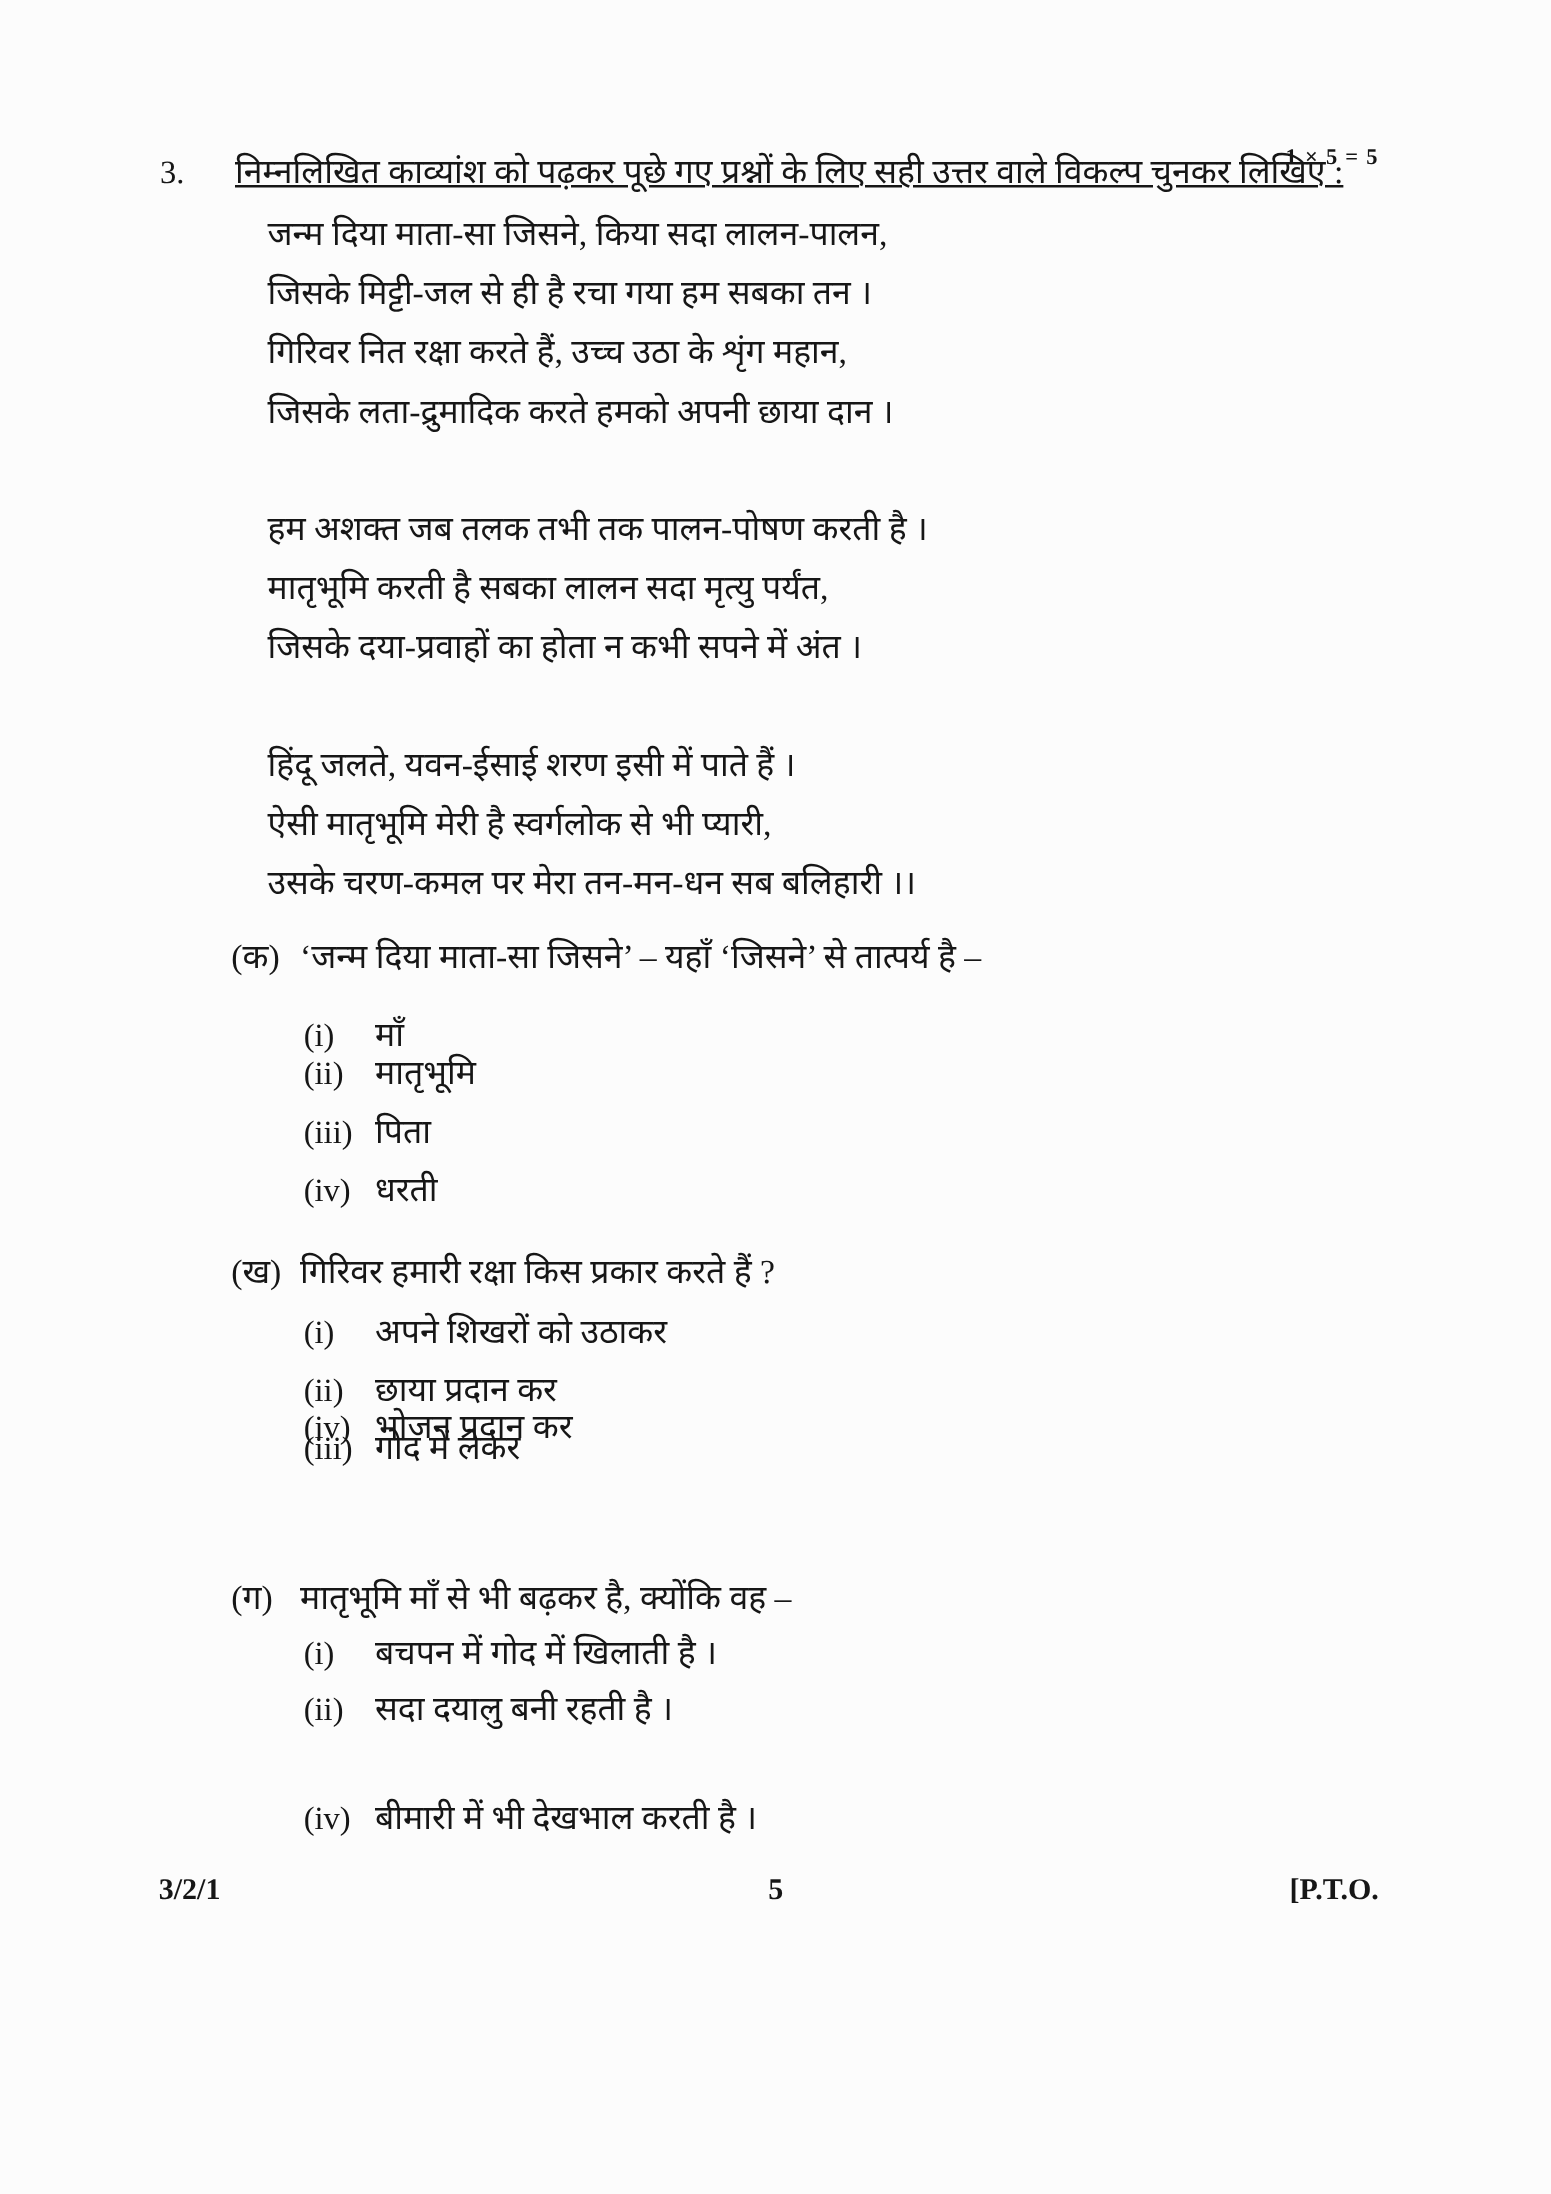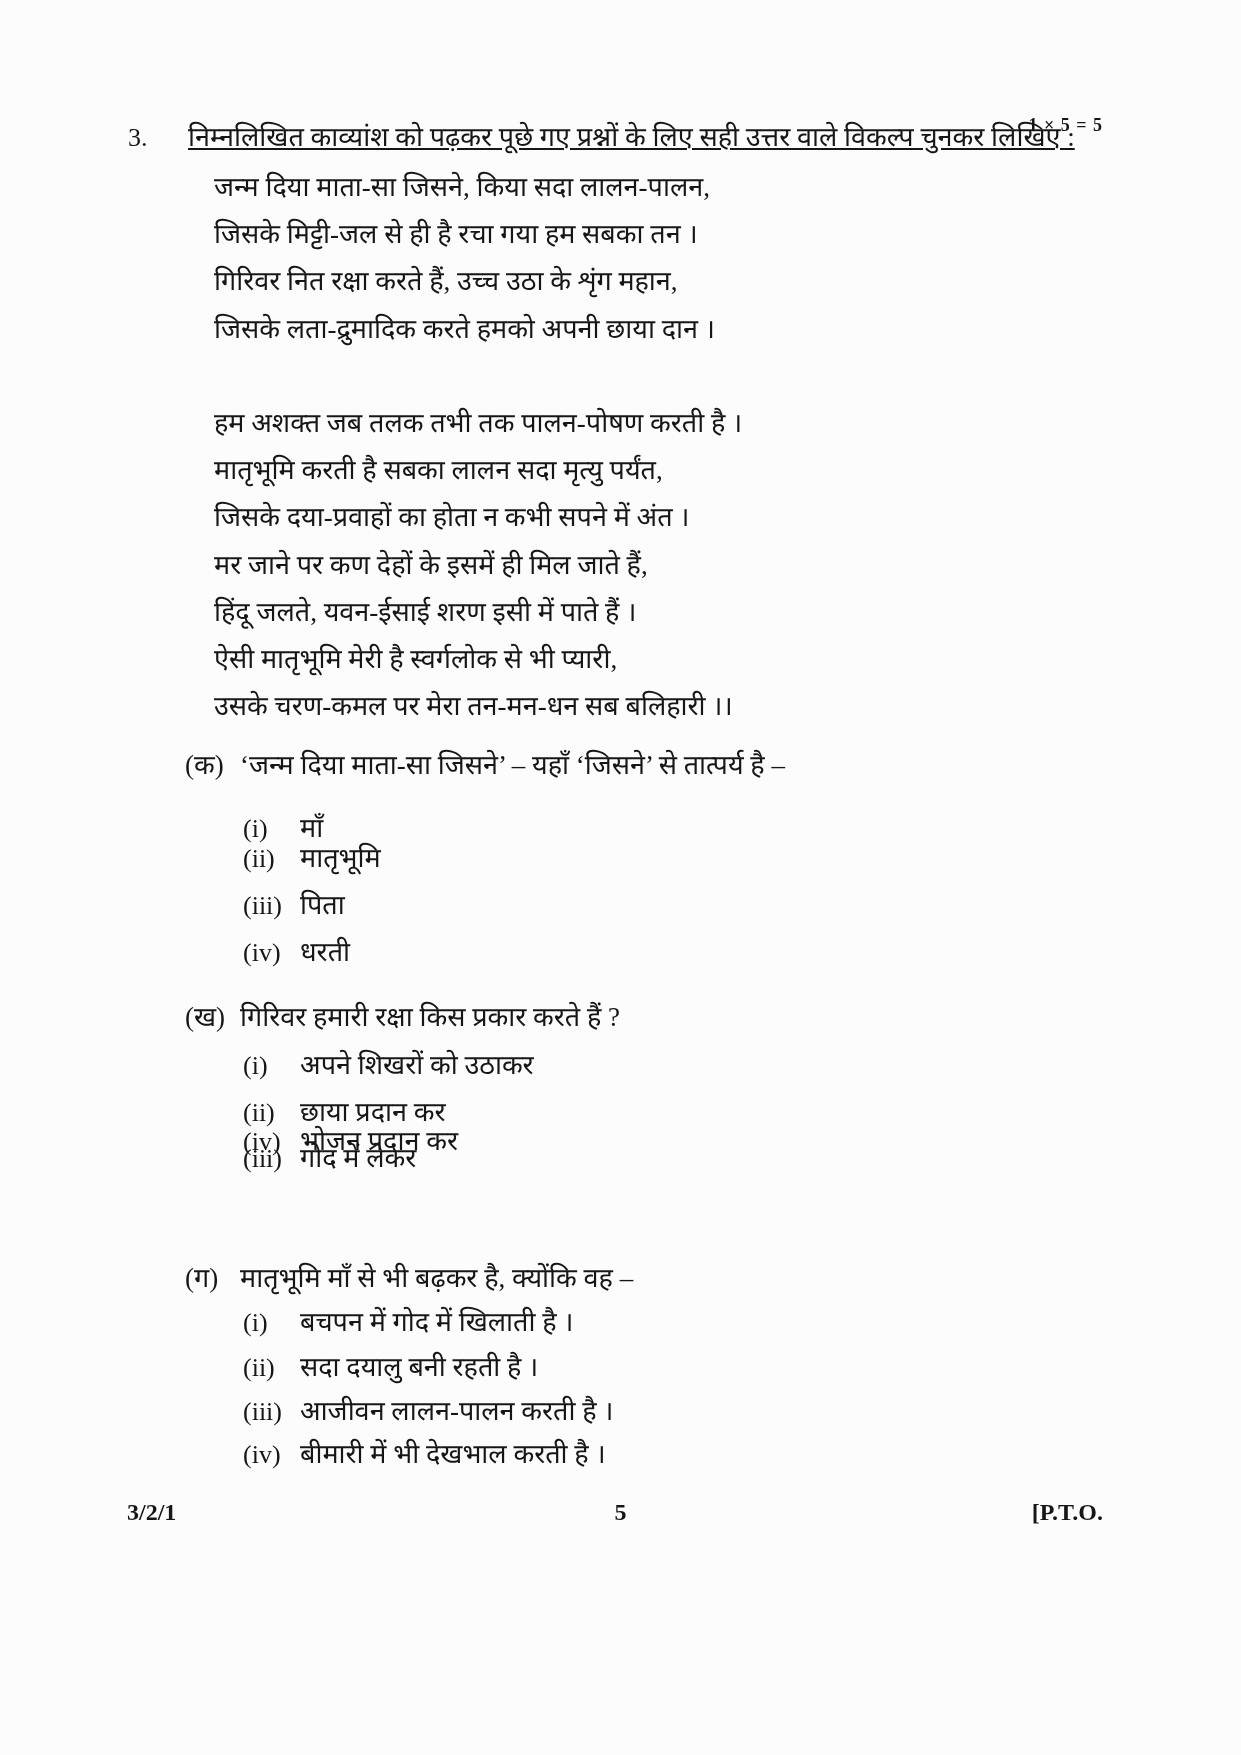--- a/index.html
+++ b/index.html
@@ -57,21 +57,20 @@
   </div>
   <div class="marks">1 × 5 = 5</div>
 
   <div class="row poem" style="top:165px">जन्म दिया माता-सा जिसने, किया सदा लालन-पालन,</div>
   <div class="row poem" style="top:212px">जिसके मिट्टी-जल से ही है रचा गया हम सबका तन ।</div>
   <div class="row poem" style="top:259px">गिरिवर नित रक्षा करते हैं, उच्च उठा के शृंग महान,</div>
   <div class="row poem" style="top:307px">जिसके लता-द्रुमादिक करते हमको अपनी छाया दान ।</div>
   <div class="row poem" style="top:401px">हम अशक्त जब तलक तभी तक पालन-पोषण करती है ।</div>
   <div class="row poem" style="top:495px">जिसके दया-प्रवाहों का होता न कभी सपने में अंत ।</div>
   <div class="row poem" style="top:448px">मातृभूमि करती है सबका लालन सदा मृत्यु पर्यंत,</div>
-  <div class="row poem" style="top:543px">मर जाने पर कण देहों के इसमें ही मिल जाते हैं,</div>
   <div class="row poem" style="top:590px">हिंदू जलते, यवन-ईसाई शरण इसी में पाते हैं ।</div>
   <div class="row poem" style="top:637px">ऐसी मातृभूमि मेरी है स्वर्गलोक से भी प्यारी,</div>
   <div class="row poem" style="top:684px">उसके चरण-कमल पर मेरा तन-मन-धन सब बलिहारी ।।</div>
 
   <div class="row subq" style="top:743px">
     <span class="sublabel">(क)</span><span>‘जन्म दिया माता-सा जिसने’ – यहाँ ‘जिसने’ से तात्पर्य है –</span>
   </div>
   <div class="row optrow" style="top:806px">
     <span class="optlabel">(i)</span><span>माँ</span>
   </div>
@@ -103,23 +102,20 @@
 
   <div class="row subq" style="top:1256px">
     <span class="sublabel">(ग)</span><span>मातृभूमि माँ से भी बढ़कर है, क्योंकि वह –</span>
   </div>
   <div class="row optrow" style="top:1300px">
     <span class="optlabel">(i)</span><span>बचपन में गोद में खिलाती है ।</span>
   </div>
   <div class="row optrow" style="top:1345px">
     <span class="optlabel">(ii)</span><span>सदा दयालु बनी रहती है ।</span>
   </div>
-  <div class="row optrow" style="top:1389px">
-    <span class="optlabel">(iii)</span><span>आजीवन लालन-पालन करती है ।</span>
-  </div>
   <div class="row optrow" style="top:1432px">
     <span class="optlabel">(iv)</span><span>बीमारी में भी देखभाल करती है ।</span>
   </div>
 
   <div class="footer-left">3/2/1</div>
   <div class="footer-center">5</div>
   <div class="footer-right">[P.T.O.</div>
 
 </div>
 

